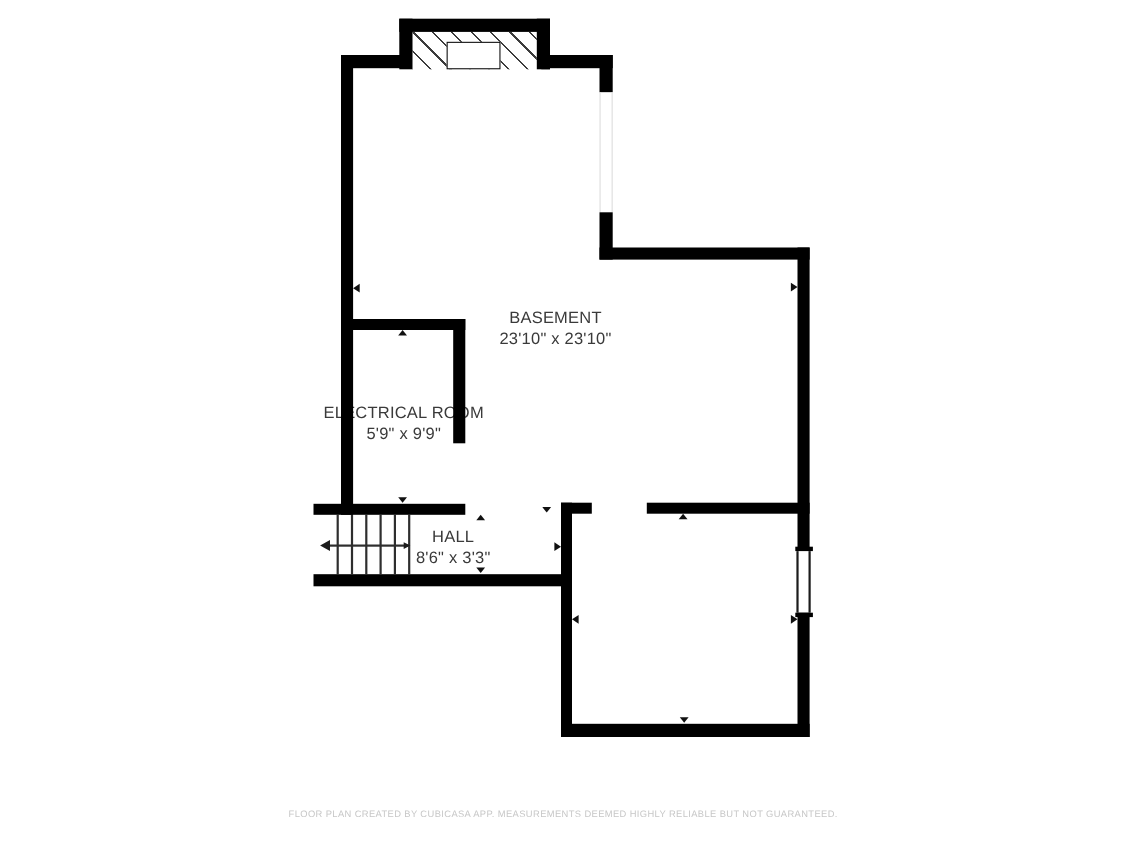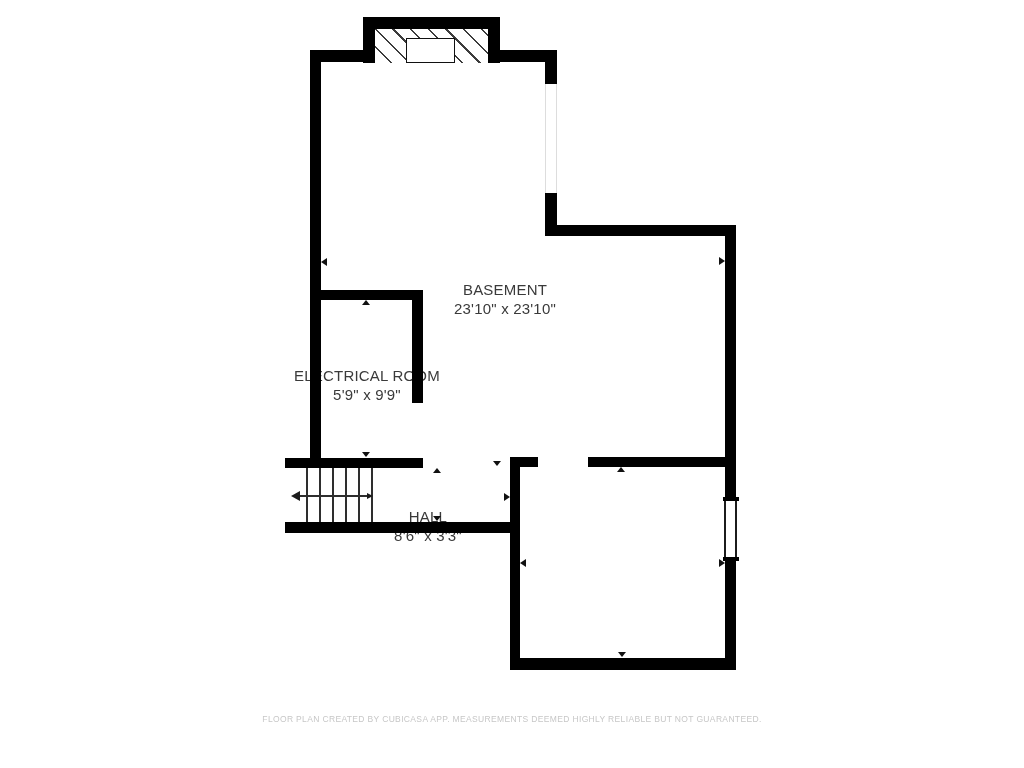--- a/index.html
+++ b/index.html
@@ -31,21 +31,21 @@
   .window{position:absolute;left:723px;top:497px;width:16px;height:64px;z-index:4;}
   .window .cap{position:absolute;left:0;width:100%;height:4px;background:#000;}
   .window .glass{position:absolute;left:1px;top:4px;width:13px;height:56px;background:#fff;
                  border-left:2px solid #1c1c1c;border-right:2px solid #1c1c1c;box-sizing:border-box;}
   
   .stair-arrow-line{position:absolute;left:297px;top:495px;width:74px;height:1.5px;background:#2e2e2e;z-index:1;}
   .stair-arrow-head{position:absolute;left:291px;top:491px;width:0;height:0;z-index:1;
                     border-top:5px solid transparent;border-bottom:5px solid transparent;border-right:9px solid #1c1c1c;}
   .stair-arrow-tail{position:absolute;left:367px;top:493px;width:0;height:0;z-index:1;
                     border-top:3.5px solid transparent;border-bottom:3.5px solid transparent;border-left:6px solid #1c1c1c;}
-  .footer{position:absolute;left:0;top:714px;width:1024px;text-align:center;z-index:1;
+  .footer{position:absolute;left:0;top:735px;width:1024px;text-align:center;z-index:1;
           color:#c7c7c7;font-size:8.5px;letter-spacing:.35px;}
 </style>
 </head>
 <body>
 
 <div class="canvas">
 
   <div class="w" style="left:363px;top:17px;width:137px;height:12px;"></div>
   <div class="w" style="left:363px;top:17px;width:12px;height:46px;"></div>
   <div class="w" style="left:488px;top:17px;width:12px;height:46px;"></div>
@@ -104,20 +104,20 @@
   <div class="tri down" style="left:618px;top:652px;"></div>
 
   <div class="room-label" style="left:505px;top:299px;">
     <div>BASEMENT</div>
     <div>23'10" x 23'10"</div>
   </div>
   <div class="room-label" style="left:367px;top:385px;">
     <div>ELECTRICAL ROOM</div>
     <div>5'9" x 9'9"</div>
   </div>
-  <div class="room-label" style="left:428px;top:498px;margin-top:28px;">
+  <div class="room-label" style="left:412px;top:498px;">
     <div>HALL</div>
     <div>8'6" x 3'3"</div>
   </div>
 
   <div class="footer">FLOOR PLAN CREATED BY CUBICASA APP. MEASUREMENTS DEEMED HIGHLY RELIABLE BUT NOT GUARANTEED.</div>
 
 </div>
 
 </body></html>

